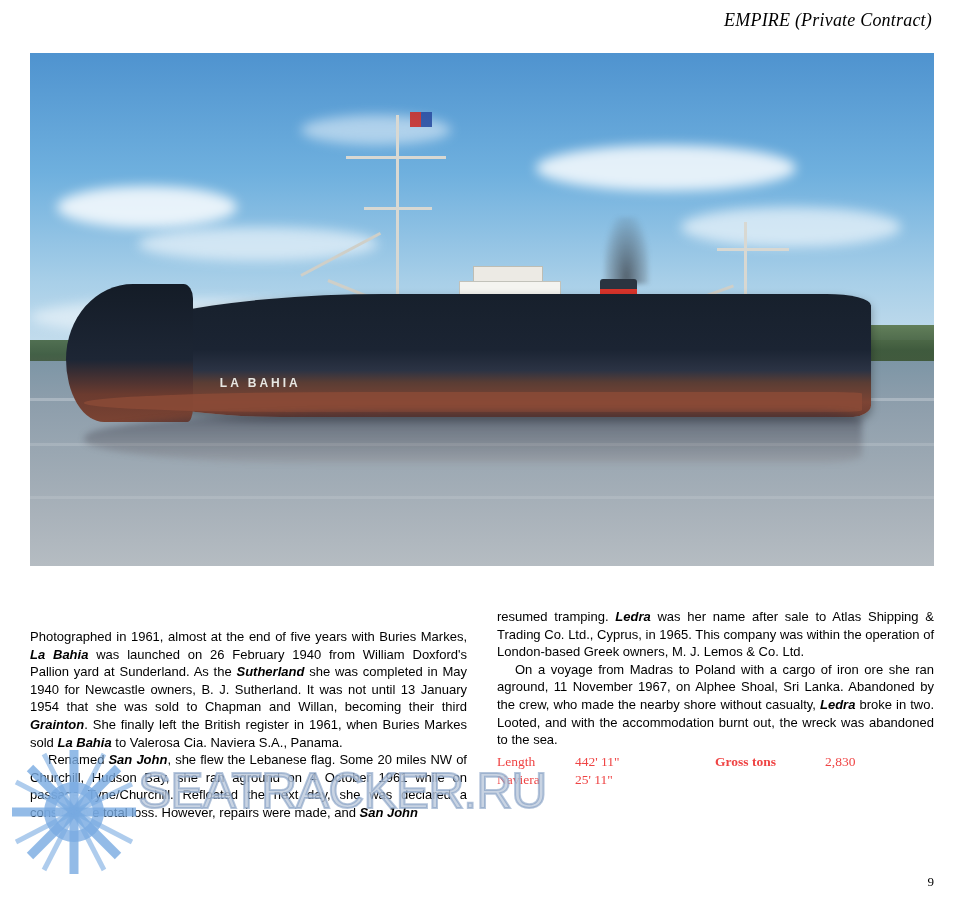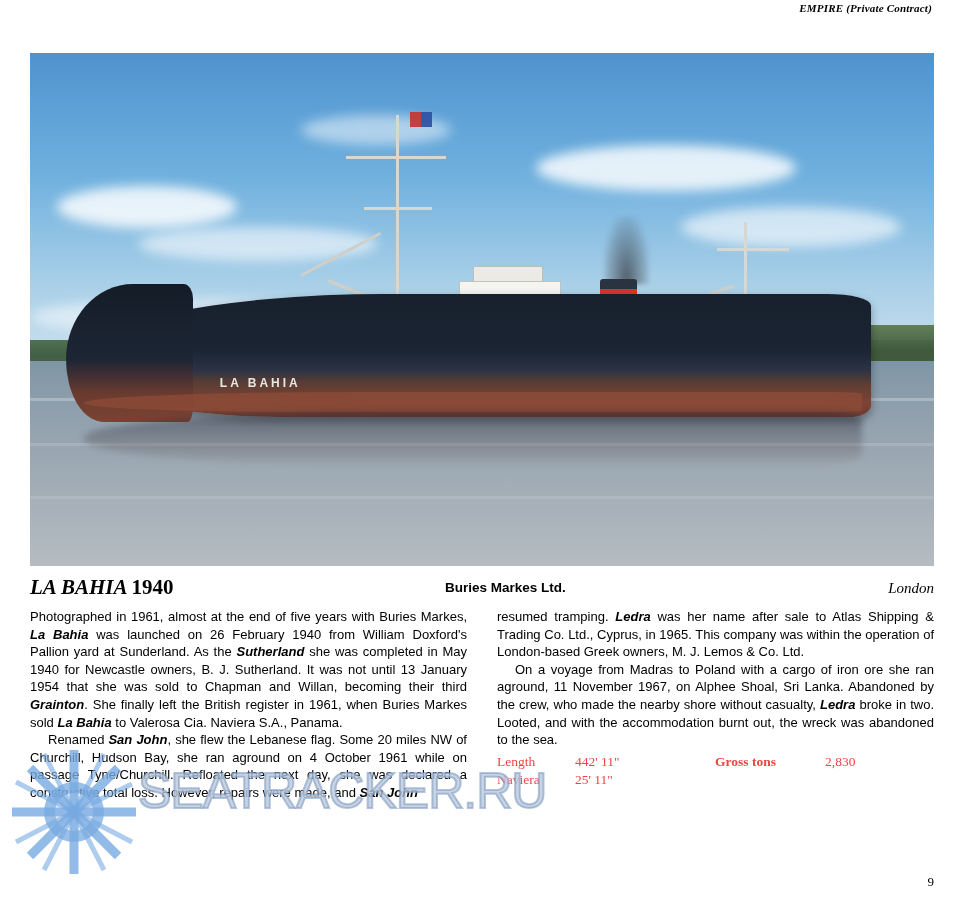--- a/index.html
+++ b/index.html
@@ -13,25 +13,25 @@
     font-family: "Liberation Sans", sans-serif;
     position: relative;
     overflow: hidden;
   }
   .page {
     position: absolute;
     inset: 0;
   }
   .header-line {
     position: absolute;
-    top: 2px;
+    top: 10px;
     right: 32px;
     font-family: "Liberation Serif", serif;
-    font-size: 11px;
-    font-weight: bold;
+    font-size: 18px;
+    font-weight: normal;
     font-style: italic;
     color: #000;
     letter-spacing: 0.2px;
   }
   .photo {
     position: absolute;
     left: 30px;
     top: 53px;
     width: 904px;
     height: 513px;
@@ -275,21 +275,21 @@
   .col {
     position: absolute;
     top: 0;
     width: 437px;
     font-family: "Liberation Sans", sans-serif;
     font-size: 13px;
     line-height: 17.6px;
     color: #000;
     text-align: justify;
   }
-  .col.left { left: 0; }
+  .col.left { left: 0; margin-top: 20px; }
   .col.right { left: 467px; }
   .col p { margin: 0; }
   .col p.indent { text-indent: 18px; }
   .col b, .col i { font-style: italic; }
   .col b { font-weight: bold; font-style: italic; }
 
   
   .specs {
     position: absolute;
     left: 497px;
@@ -396,28 +396,20 @@
     <div class="funnel-badge"></div>
     <div class="deck-house-aft"></div>
 
     <div class="hull"></div>
     <div class="bow-flare"></div>
     <div class="boot-top"></div>
     <div class="ship-name">LA BAHIA</div>
     <div class="reflection"></div>
   </div>
 
-  <div class="title-row">
-    <div class="ship-title">
-      <span>LA BAHIA</span>
-      <span class="year">1940</span>
-    </div>
-    <div class="owner">Buries Markes Ltd.</div>
-    <div class="port">London</div>
-  </div>
 
   <div class="columns">
     <div class="col left">
       <p>Photographed in 1961, almost at the end of five years with Buries Markes, <b>La Bahia</b> was launched on 26 February 1940 from William Doxford's Pallion yard at Sunderland. As the <b>Sutherland</b> she was completed in May 1940 for Newcastle owners, B. J. Sutherland. It was not until 13 January 1954 that she was sold to Chapman and Willan, becoming their third <b>Grainton</b>. She finally left the British register in 1961, when Buries Markes sold <b>La Bahia</b> to Valerosa Cia. Naviera S.A., Panama.</p>
       <p class="indent">Renamed <b>San John</b>, she flew the Lebanese flag. Some 20 miles NW of Churchill, Hudson Bay, she ran aground on 4 October 1961 while on passage Tyne/Churchill. Refloated the next day, she was declared a constructive total loss. However, repairs were made, and <b>San John</b></p>
     </div>
 
     <div class="col right">
       <p>resumed tramping. <b>Ledra</b> was her name after sale to Atlas Shipping &amp; Trading Co. Ltd., Cyprus, in 1965. This company was within the operation of London-based Greek owners, M. J. Lemos &amp; Co. Ltd.</p>
       <p class="indent">On a voyage from Madras to Poland with a cargo of iron ore she ran aground, 11 November 1967, on Alphee Shoal, Sri Lanka. Abandoned by the crew, who made the nearby shore without casualty, <b>Ledra</b> broke in two. Looted, and with the accommodation burnt out, the wreck was abandoned to the sea.</p>

